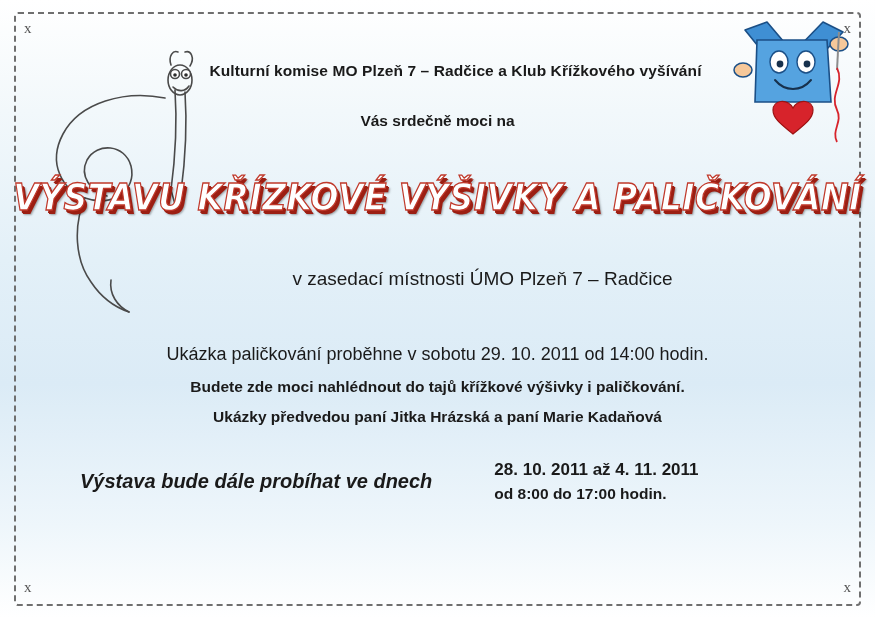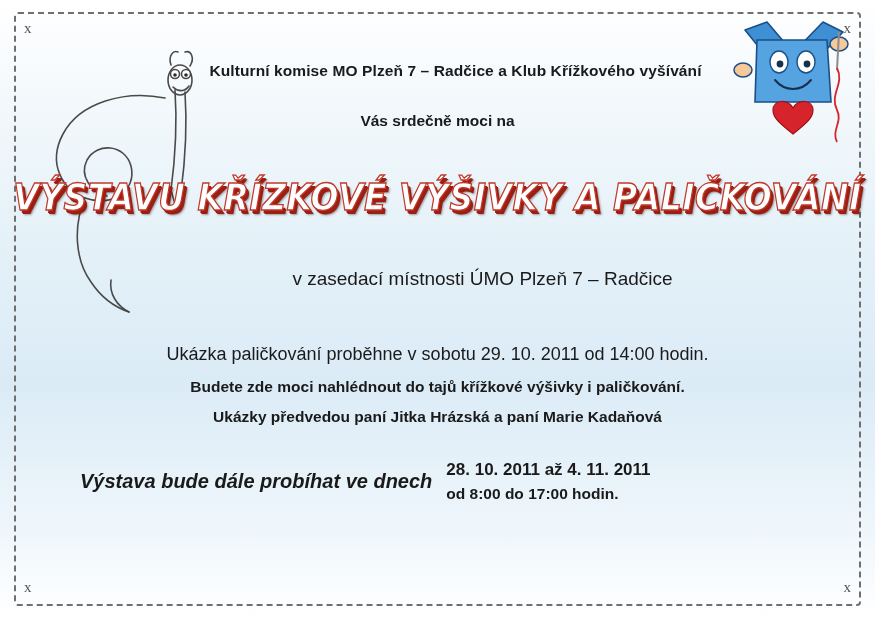--- a/index.html
+++ b/index.html
@@ -157,20 +157,21 @@
     font-size: 20px;
     font-weight: bold;
     padding-right: 14px;
     font-style: italic;
   }
   #dates-right {
     display: flex;
     flex-direction: column;
     align-items: flex-start;
     line-height: 1.45;
+    margin-left: 48px;
   }
   #dates-line1 { font-size: 17px; font-weight: bold; }
   #dates-line2 { font-size: 15.5px; font-weight: bold; }
 
   #line-entry {
     left: 0; right: 0;
     top: 538px;
     text-align: center;
     font-size: 14.5px;
     font-weight: bold;

